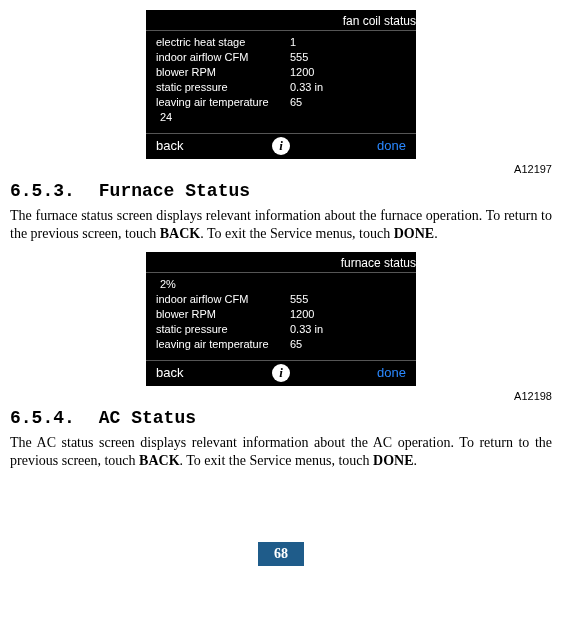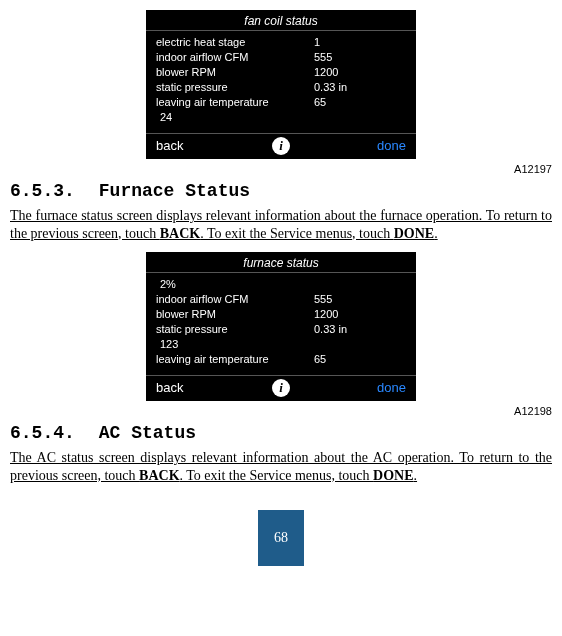--- a/index.html
+++ b/index.html
@@ -17,39 +17,37 @@
   }
   .screen {
     display: inline-block;
     width: 270px;
     background: #000;
     text-align: left;
     font-family: Arial, Helvetica, sans-serif;
     position: relative;
   }
   .screen-title {
-    text-align: center;
+    text-align: right;
     color: #fff;
     font-size: 12px;
     padding: 4px 0 2px 0;
-    font-style: italic;
   }
   .divider {
     border-top: 1px solid #555;
     margin: 0;
   }
   .rows {
     padding: 4px 10px 8px 10px;
   }
   .row {
     display: flex;
     color: #fff;
     font-size: 11px;
     line-height: 15px;
-    gap: 24px;
   }
   .row .lab {
     width: 130px;
     flex: 0 0 130px;
   }
   .row .val {
     flex: 1;
     padding-left: 4px;
   }
   .bottom-bar {
@@ -93,33 +91,33 @@
   }
   h2.section .num {
     display: inline-block;
     width: 78px;
   }
   p.body {
     margin: 4px 0 10px 0;
     font-size: 14px;
     line-height: 1.25;
     text-align: justify;
-    text-decoration: underline;
   }
   .page-num-wrap {
     text-align: center;
     margin-top: 26px;
   }
   .page-num {
     display: inline-block;
     background: #1f5c8a;
     color: #fff;
-    font-weight: normal;
-    padding: 20px 16px;
+    font-weight: bold;
+    padding: 4px 16px;
     font-size: 14px;
+    margin-top: 47px;
   }
 </style>
 </head>
 <body>
 
 <div class="figure-wrap">
   <div class="screen">
     <div class="screen-title">fan coil status</div>
     <div class="divider"></div>
     <div class="rows">
@@ -177,21 +175,20 @@
         </div>
       <div class="row">
           <span class="lab">blower RPM</span>
           <span class="val">1200</span>
         </div>
       <div class="row">
           <span class="lab">static pressure</span>
           <span class="val">0.33 in</span>
         </div>
       <div class="row">
-          <span class="val">123</span>
         </div>
       <div class="row">
           <span class="lab">leaving air temperature</span>
           <span class="val">65</span>
         </div>
     </div>
     <div class="divider"></div>
     <div class="bottom-bar">
       <span class="btn-back">back</span>
       <span class="info-icon">i</span>

